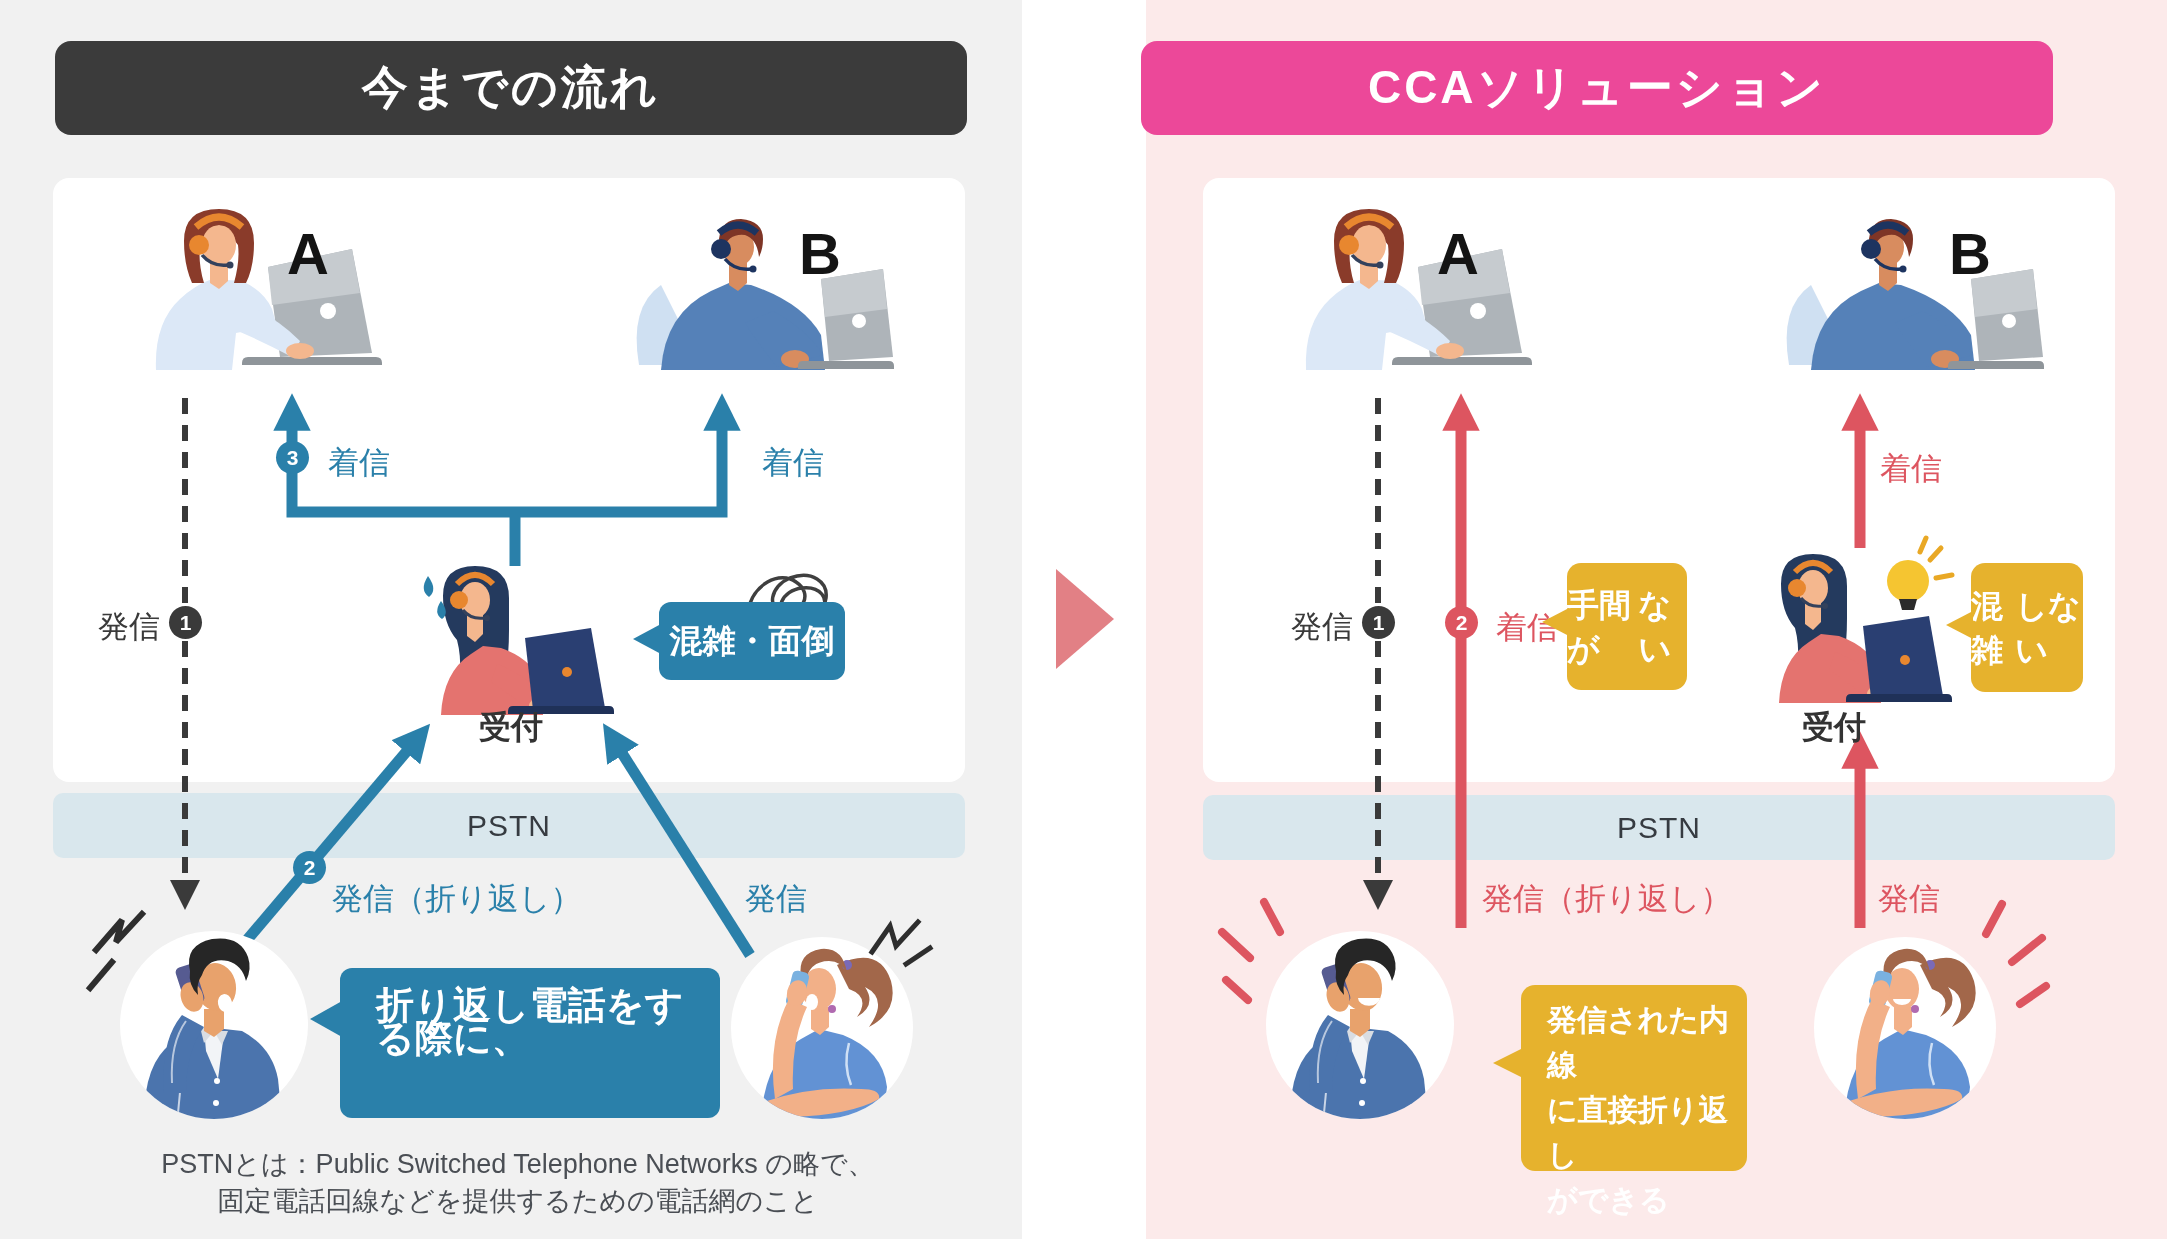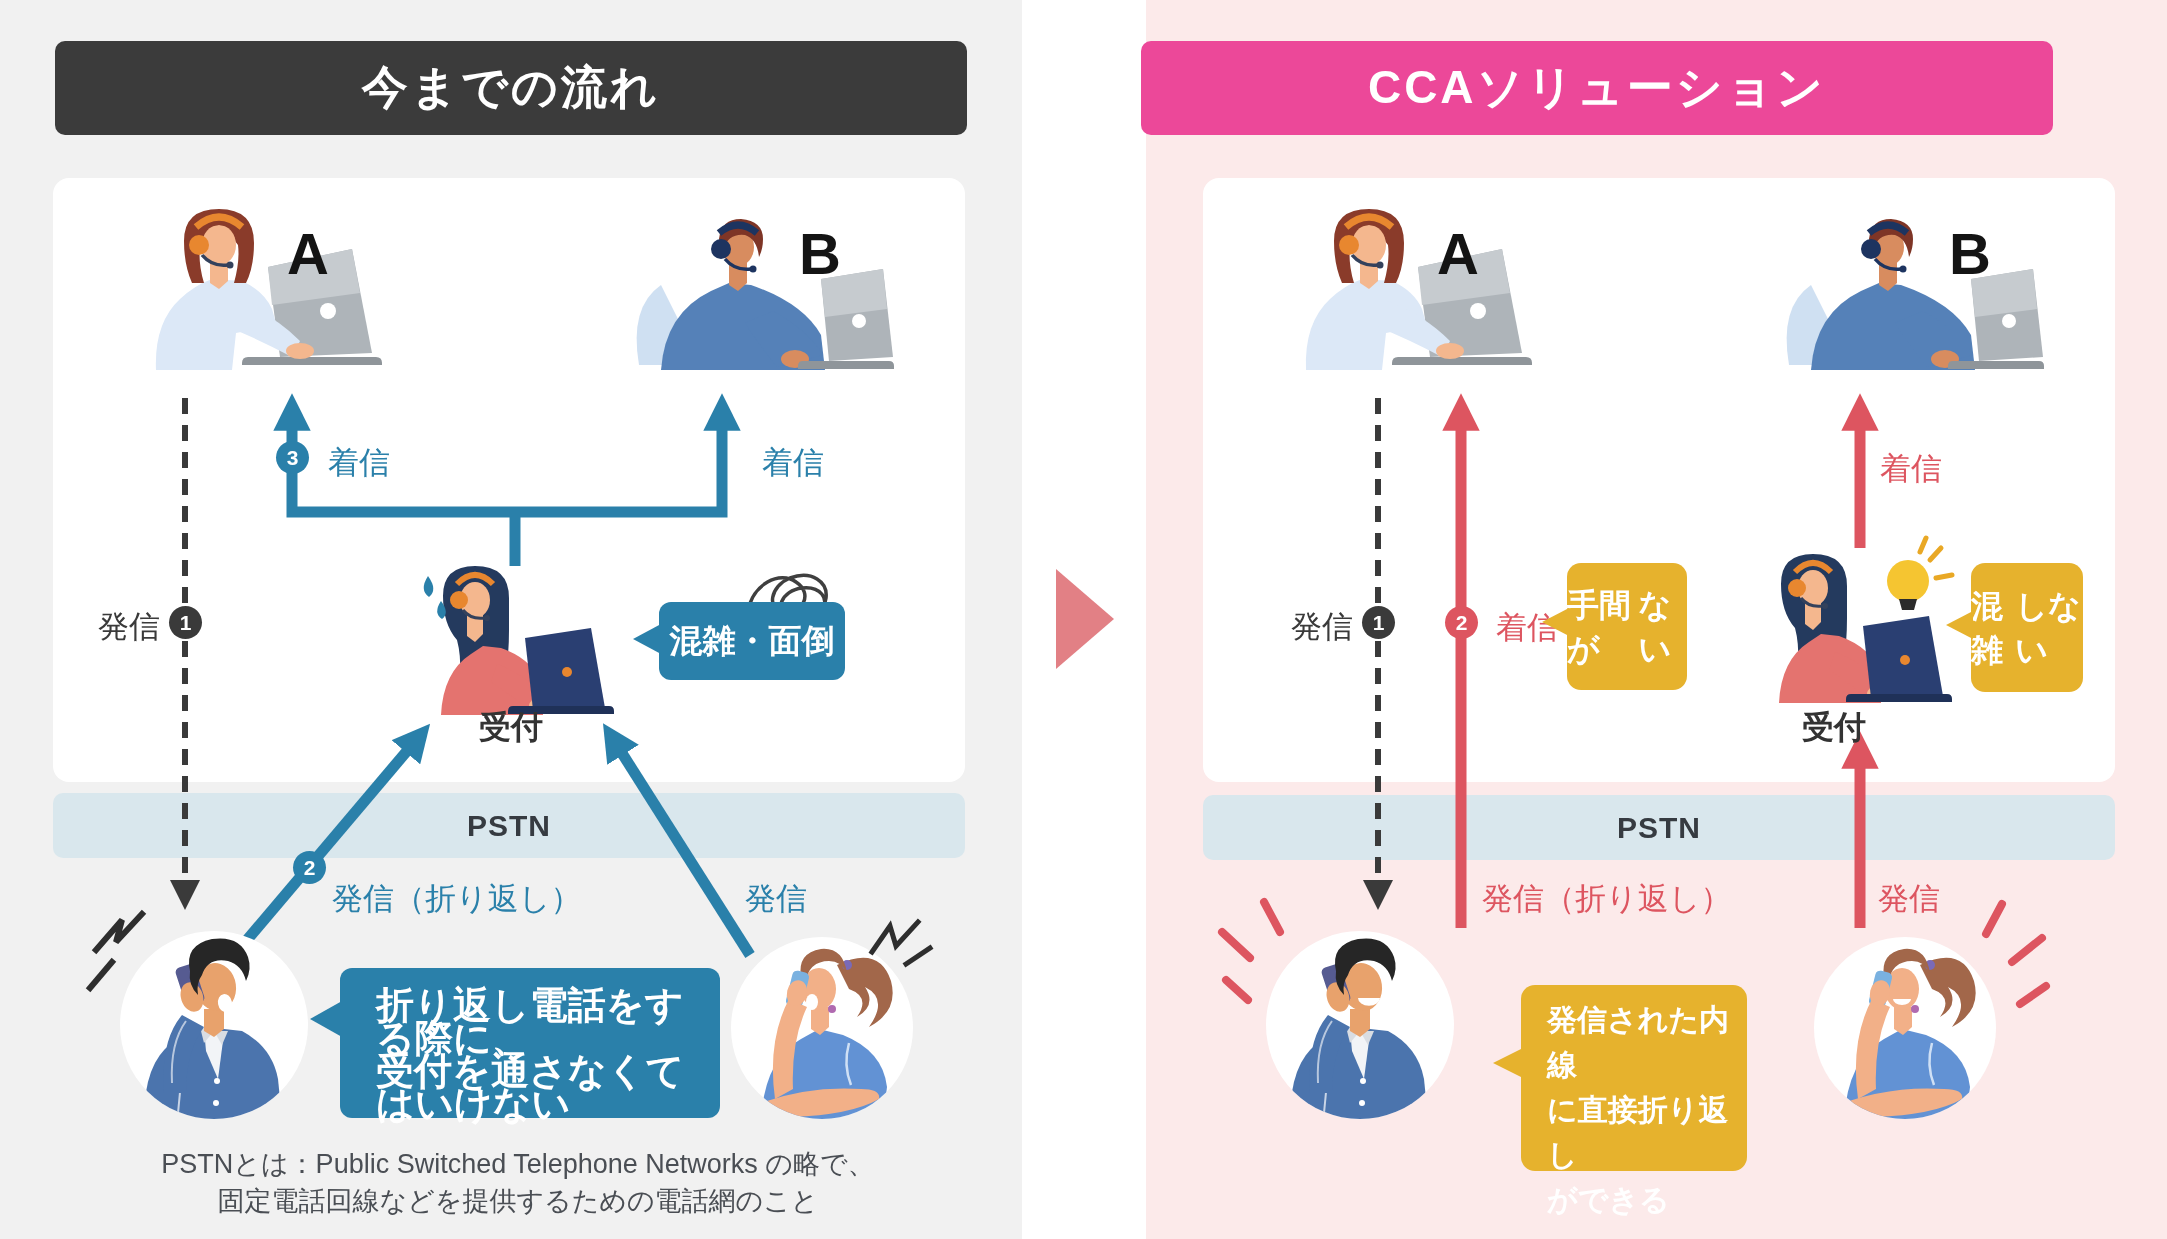--- a/index.html
+++ b/index.html
@@ -1,31 +1,31 @@
 <!DOCTYPE html>
 <html><head>
 <meta charset="utf-8">
 <style>
   html,body{margin:0;padding:0;background:#fff;}
   #app{position:relative;width:2167px;height:1239px;overflow:hidden;
        font-family:"Liberation Sans","DejaVu Sans",sans-serif;background:#fff;}
   .panel{position:absolute;top:0;height:1239px;}
   #panel-left{left:0;width:1022px;background:#f1f1f1;}
   #panel-right{left:1146px;width:1021px;background:#fceaea;}
-  .hdr{position:absolute;top:41px;width:912px;height:94px;border-radius:10px;
+  .hdr{position:absolute;top:41px;width:912px;height:94px;border-radius:16px;
        display:flex;align-items:center;justify-content:center;
        color:#fff;font-size:46px;font-weight:bold;letter-spacing:3px;}
   #hdr-left{left:55px;background:#3b3b3b;}
   #hdr-right{left:1141px;background:#ec4899;}
   .card{position:absolute;top:178px;width:912px;height:604px;background:#fff;border-radius:16px;}
   #card-left{left:53px;}
   #card-right{left:1203px;}
   .band{position:absolute;top:793px;width:912px;height:65px;background:#d9e7ed;border-radius:10px;
         display:flex;align-items:center;justify-content:center;
-        font-size:30px;font-weight:bold;color:#363b41;letter-spacing:1px;}
+        font-size:30px;font-weight:normal;color:#363b41;letter-spacing:1px;}
   #band-left{left:53px;}
   #band-right{left:1203px;top:795px;}
   #scene{position:absolute;left:0;top:0;}
   .letter{position:absolute;width:100px;top:220px;text-align:center;
           font-size:58px;font-weight:bold;color:#141414;}
   .lbl{position:absolute;font-size:31px;font-weight:normal;white-space:nowrap;}
   .lbl.blue{color:#2a80aa;}
   .lbl.red{color:#dd5560;}
   .lbl.dark{color:#3a3a3a;}
   .circ{position:absolute;width:33px;height:33px;border-radius:50%;
@@ -299,21 +299,20 @@
 
   <div class="uketsuke" style="left:451px;">受付</div>
 
   <div class="circ blue" style="left:293px;top:851px;">2</div>
   <div class="lbl blue" style="left:332px;top:878px;">発信（折り返し）</div>
   <div class="lbl blue" style="left:745px;top:878px;">発信</div>
 
   <div id="bbl-caller-l" class="bubble">
     <div class="tail"></div>
     <span class="bline">折り返し電話をする際に、</span>
-    <span class="bline">受付を通さなくてはいけない</span>
   </div>
 
   <div id="footnote">
     <span class="bline">PSTNとは：Public Switched Telephone Networks の略で、</span>
     <span class="bline">固定電話回線などを提供するための電話網のこと</span>
   </div>
 
   <div class="letter" style="left:1408px;">A</div>
   <div class="letter" style="left:1920px;">B</div>
 

